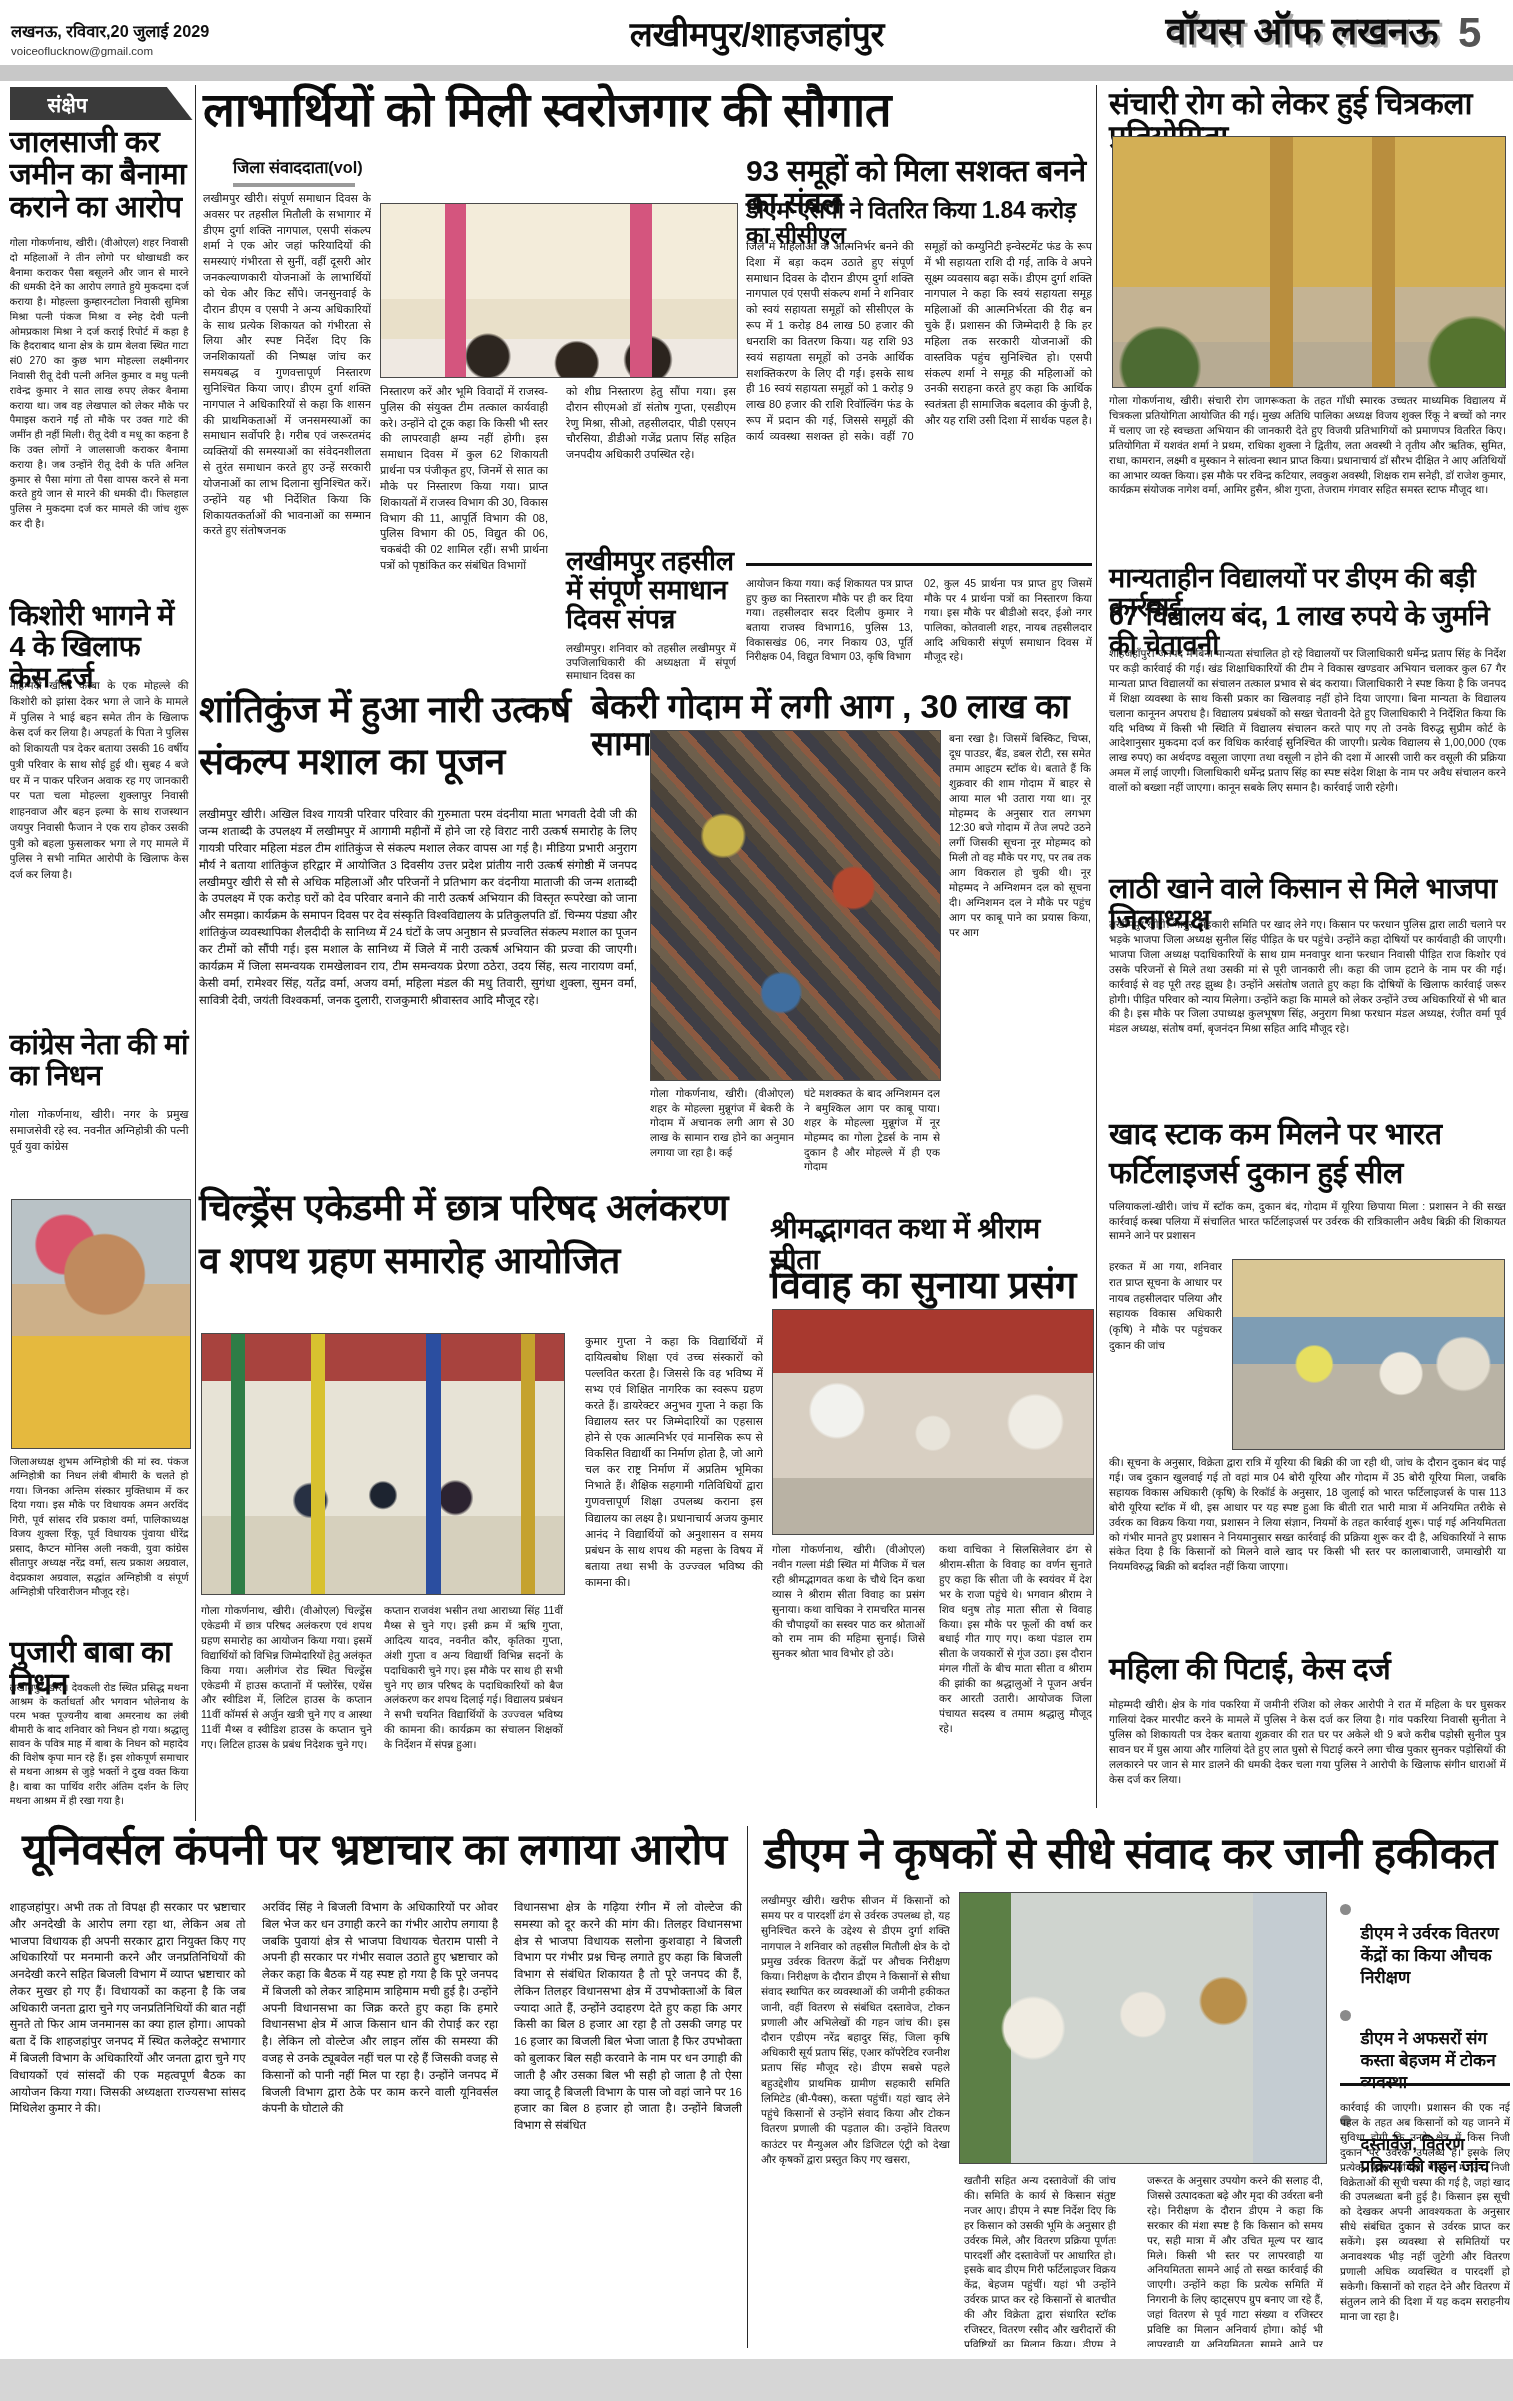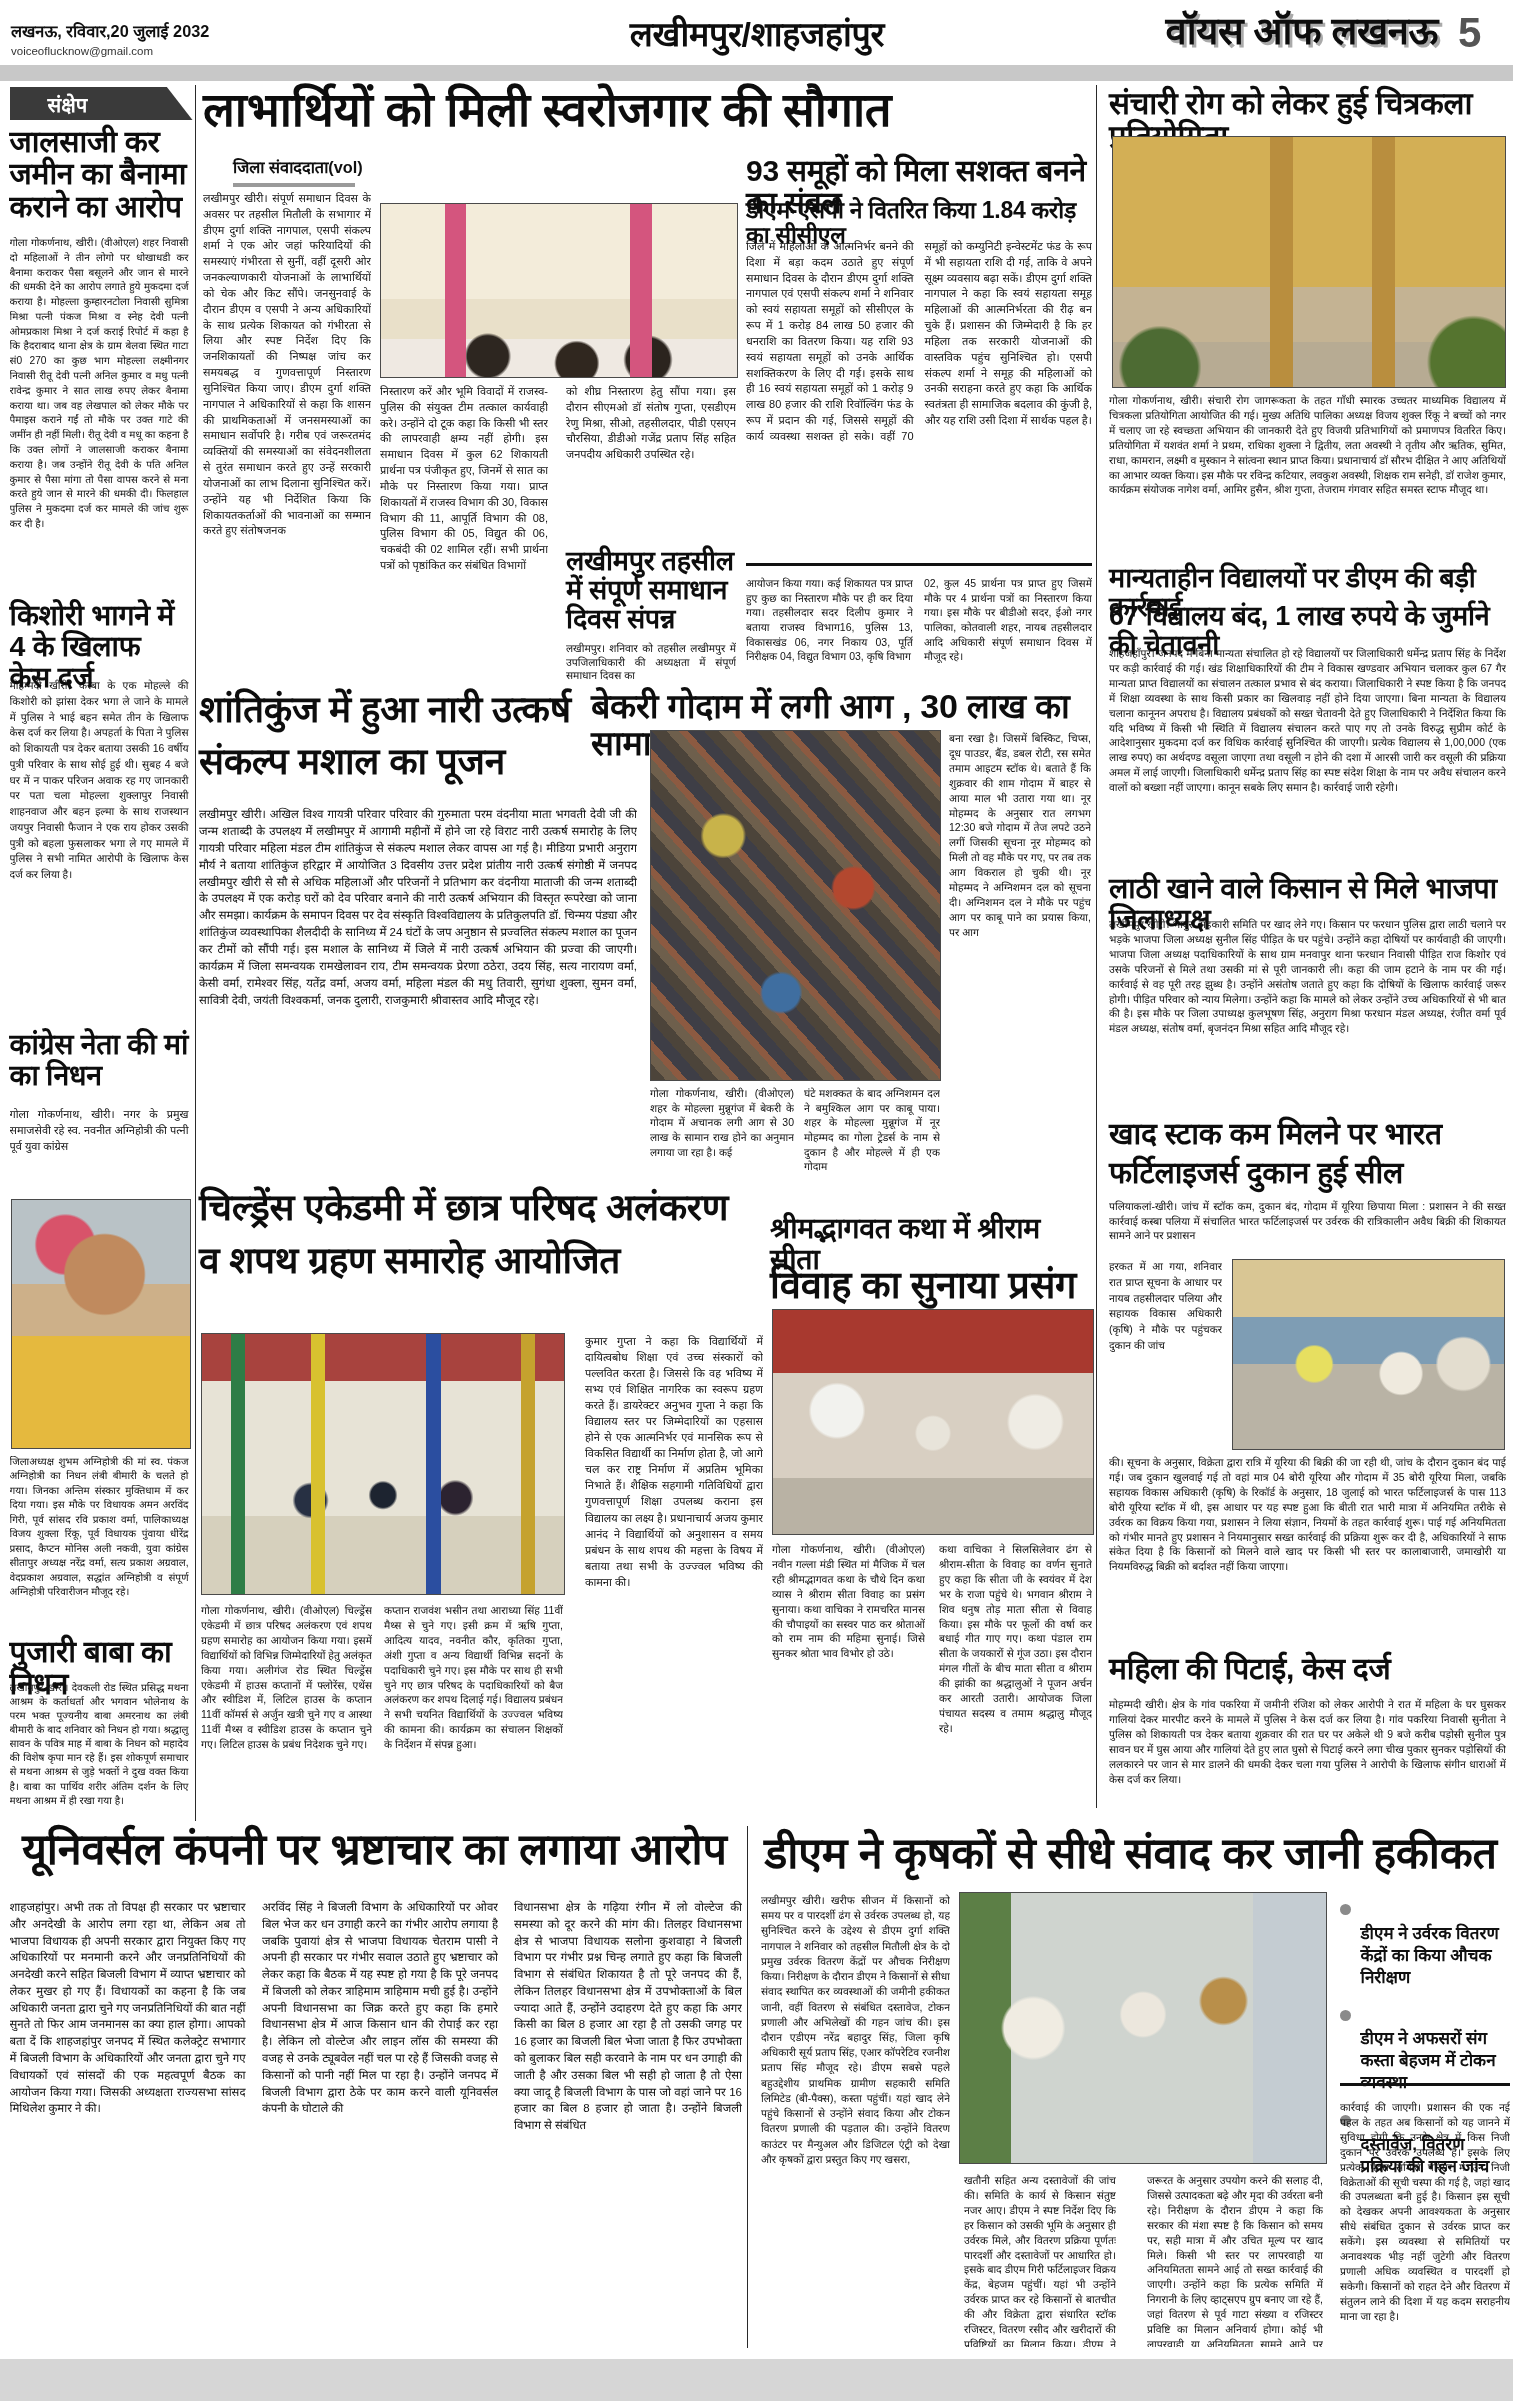--- a/index.html
+++ b/index.html
@@ -60,21 +60,21 @@
     radial-gradient(circle at 20% 50%,#f0ece2 0 9%,transparent 10%),
     radial-gradient(circle at 50% 45%,#ece7dd 0 9%,transparent 10%),
     radial-gradient(circle at 72% 40%,#b98f4a 0 7%,transparent 8%),
     linear-gradient(90deg,#5c7f46 0 14%,#cfd4cf 14% 80%,#c4ccd2 80%);}
 </style>
 </head>
 <body>
 
 <div class="page">
 
-  <div class="abs" style="left:11px;top:20.3px;font-size:16.3px;font-weight:bold;">लखनऊ, रविवार,20 जुलाई 2032</div>
+  <div class="abs" style="left:11px;top:20.3px;font-size:16.3px;font-weight:bold;">लखनऊ, रविवार,20 जुलाई 2029</div>
   <div class="abs" style="left:11px;top:45px;font-size:11.5px;color:#333;">voiceoflucknow@gmail.com</div>
   <div class="abs hl" style="left:475px;top:16.3px;width:564px;text-align:center;font-size:34px;">लखीमपुर/शाहजहांपुर</div>
   <div class="abs hl" style="left:1112px;top:11px;width:326px;text-align:right;font-size:38px;text-shadow:2.7px 2.7px 0 #aaa;">वॉयस ऑफ लखनऊ</div>
   <div class="abs hl" style="left:1458px;top:9.5px;font-size:42px;color:#555;">5</div>
   <div class="hbar" style="left:0;top:65px;width:1514px;height:16.3px;"></div>
 
   <div class="vline" style="left:195px;top:85px;height:1736px;"></div>
   <div class="vline" style="left:1096px;top:85px;height:1723px;"></div>
   <div class="vline" style="left:747px;top:1826px;height:522px;"></div>
 

